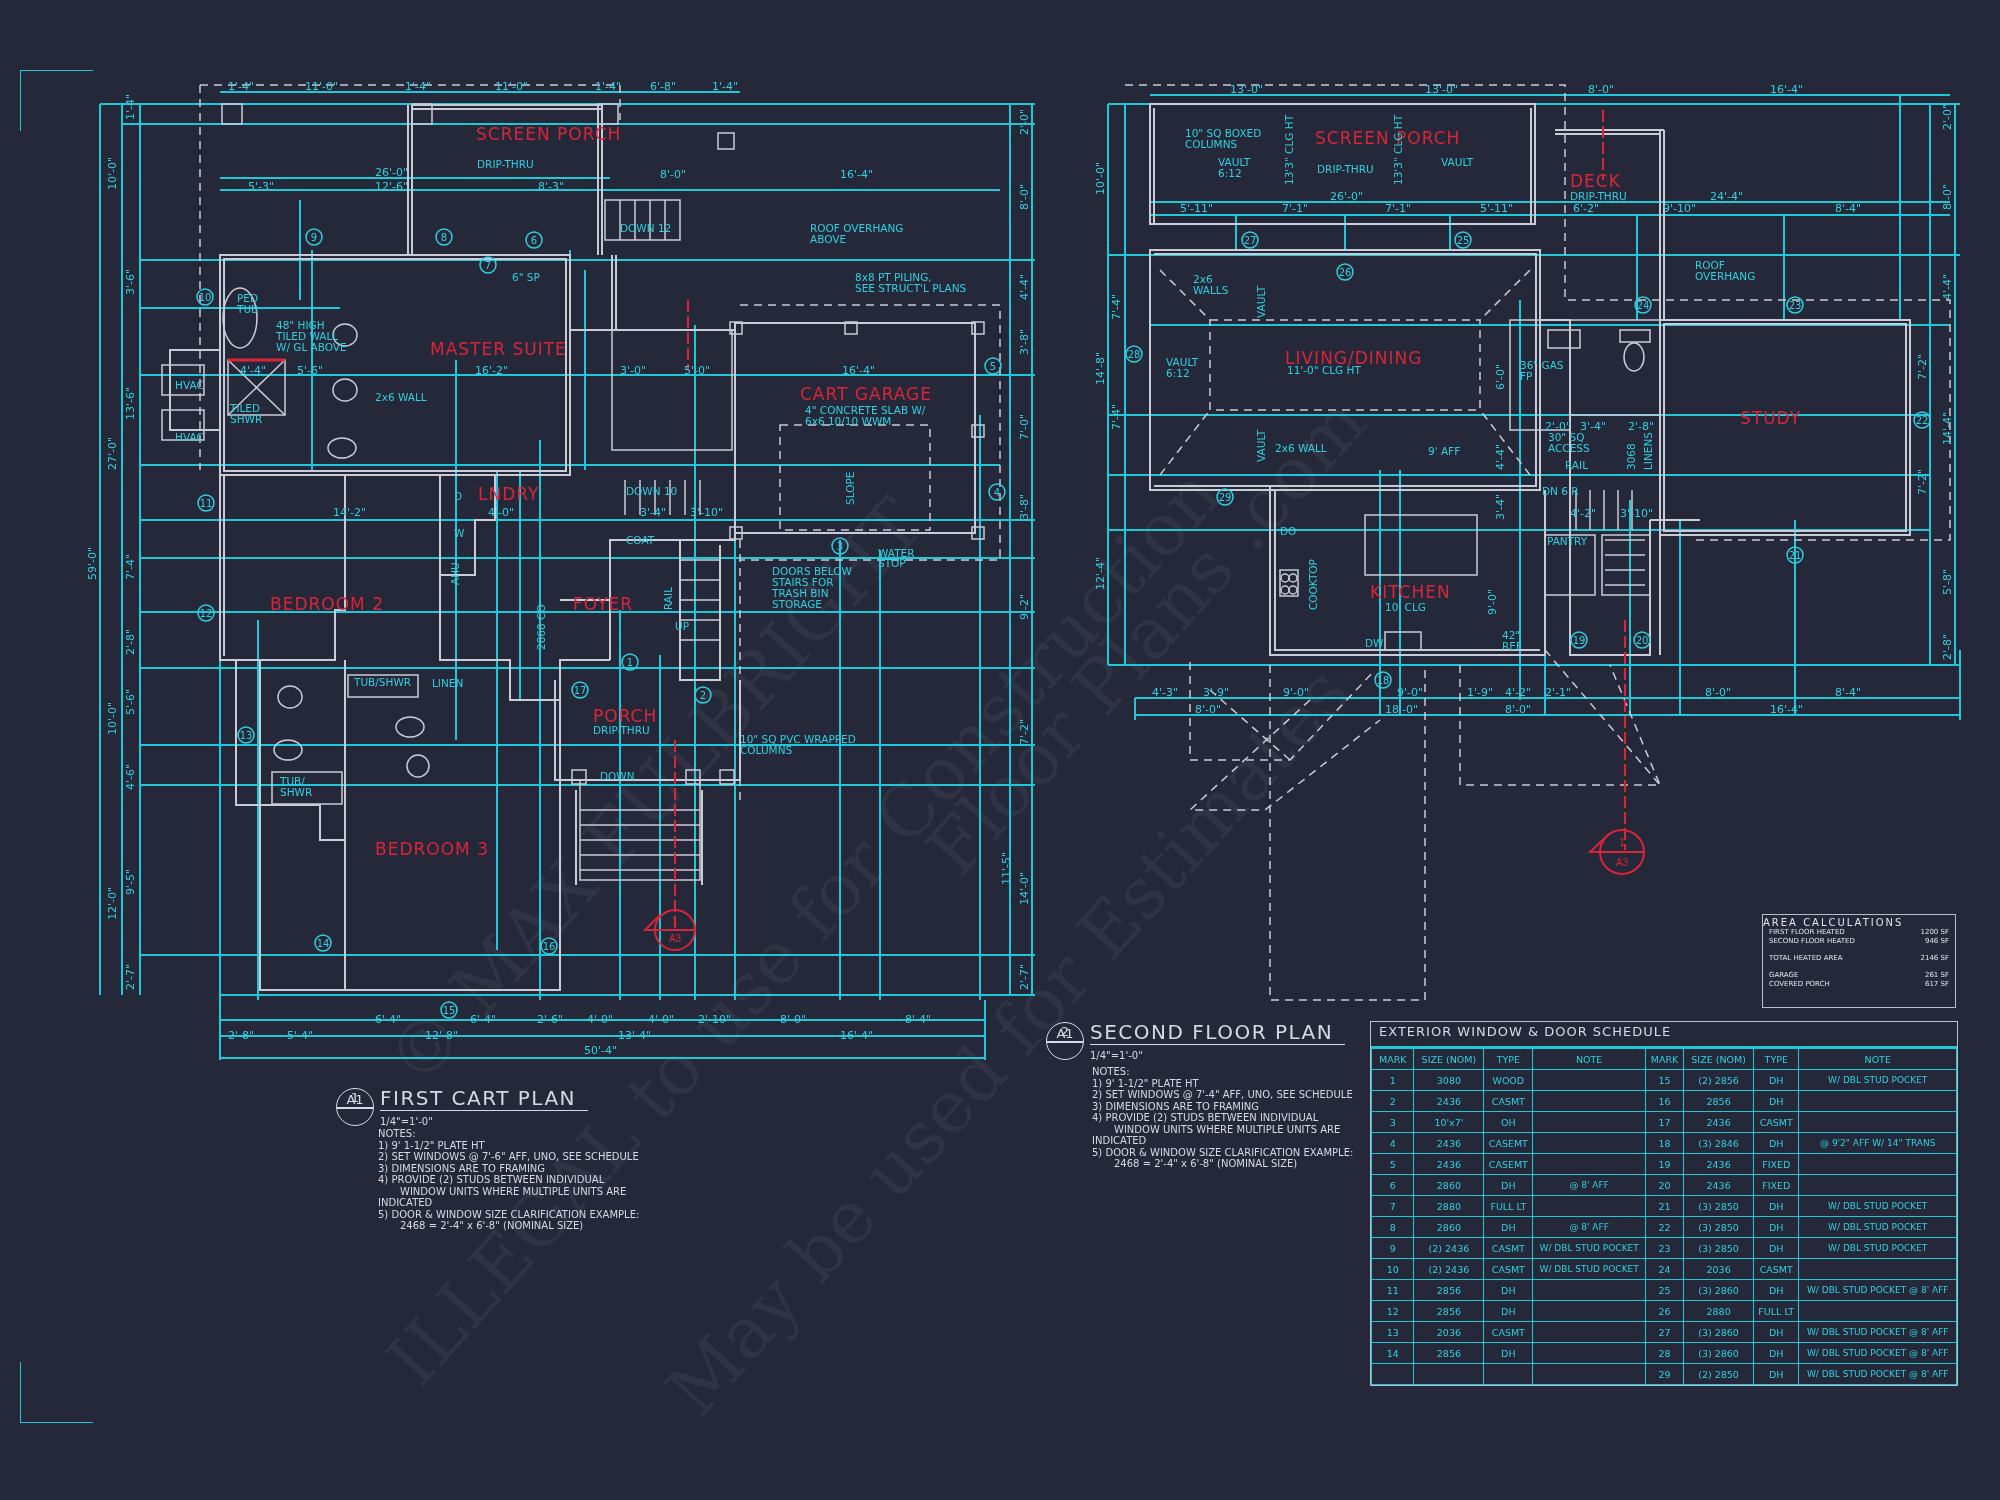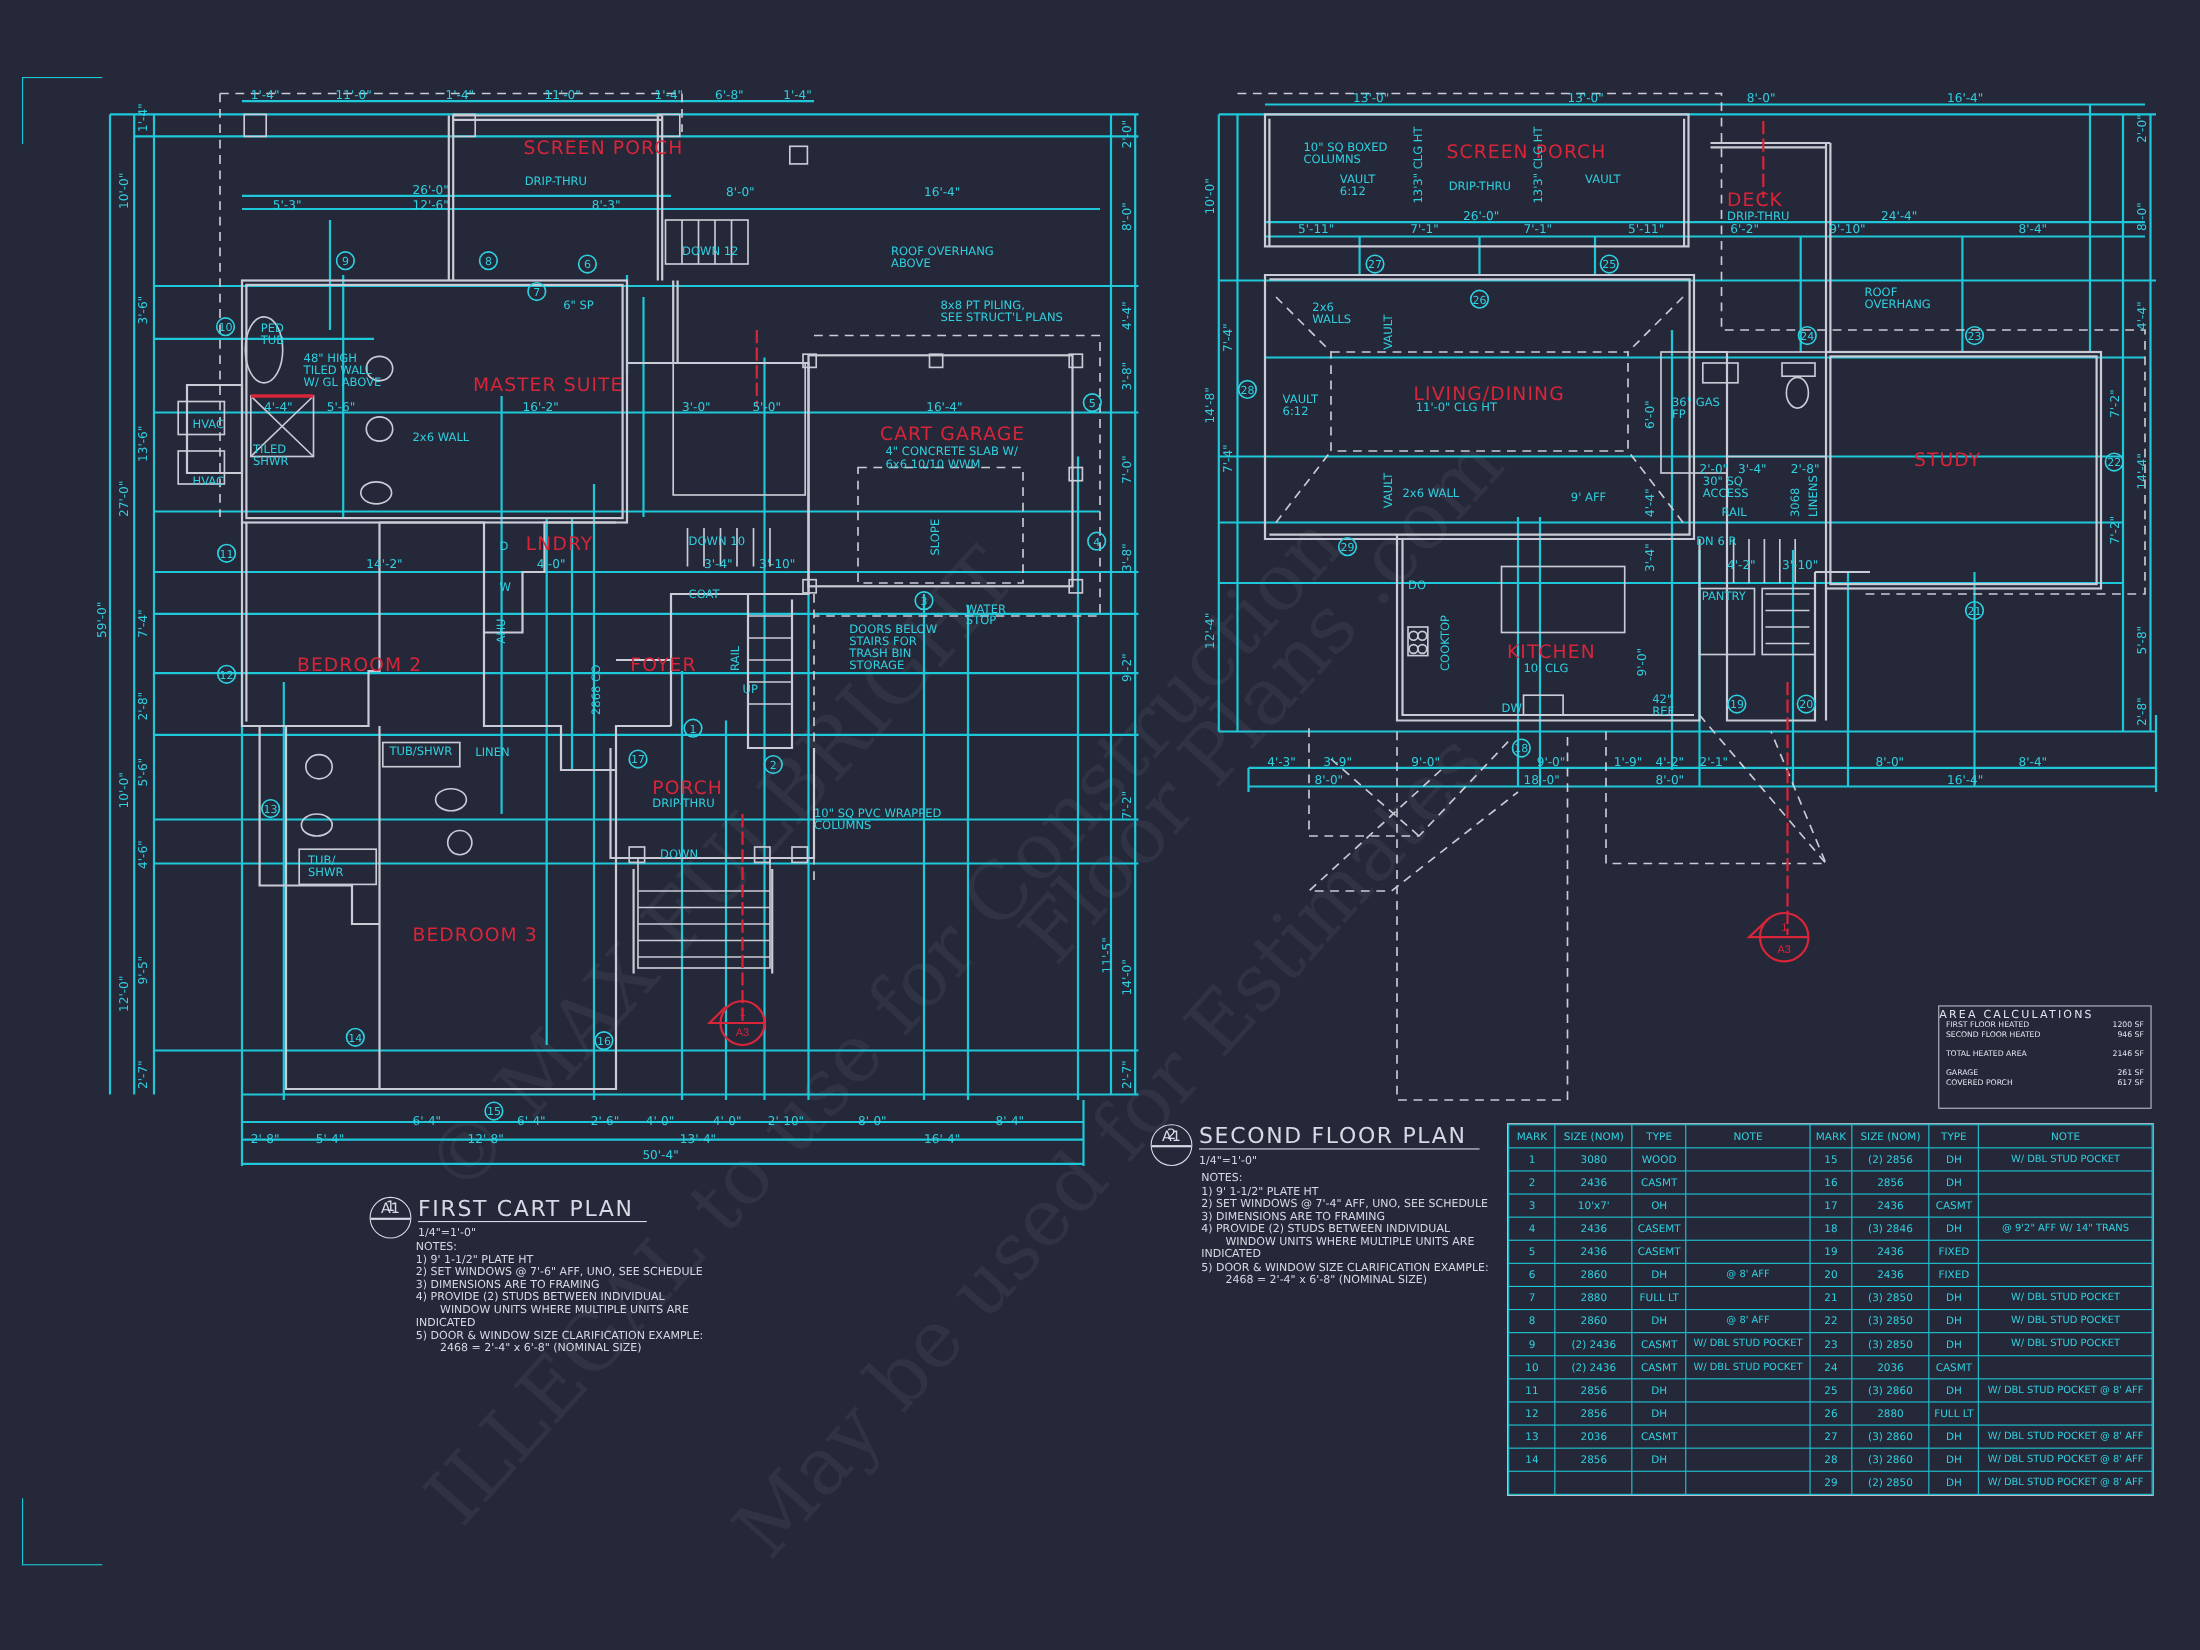--- a/index.html
+++ b/index.html
@@ -665,20 +665,21 @@
       <span>GARAGE</span>
       <span>261 SF</span>
     </div>
   <div class="r">
       <span>COVERED PORCH</span>
       <span>617 SF</span>
     </div>
 </div>
 
 <div class="sched">
+  <div class="h">EXTERIOR WINDOW &amp; DOOR SCHEDULE</div>
   <table>
     <colgroup>
       <col style="width:40px">
         <col style="width:66px">
         <col style="width:42px">
         <col style="width:105px">
       <col style="width:36px">
         <col style="width:66px">
         <col style="width:42px">
         <col style="width:115px">

